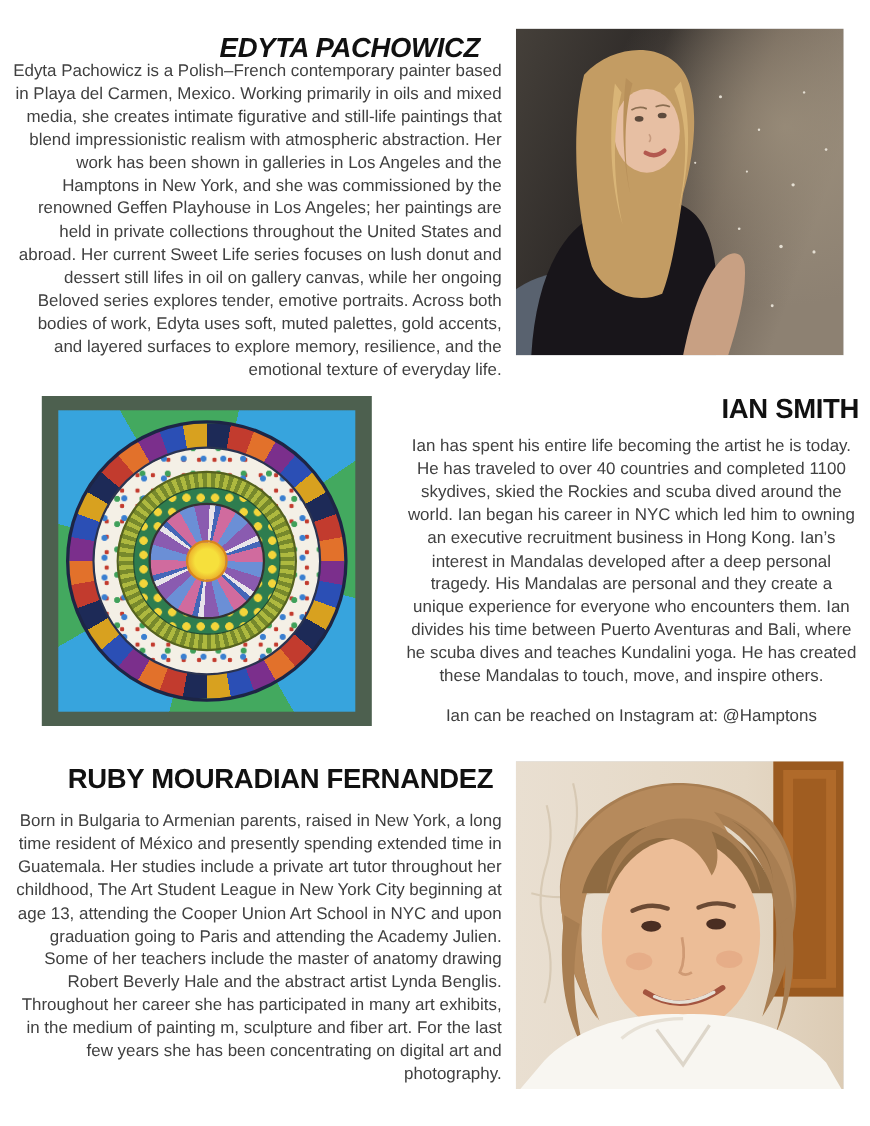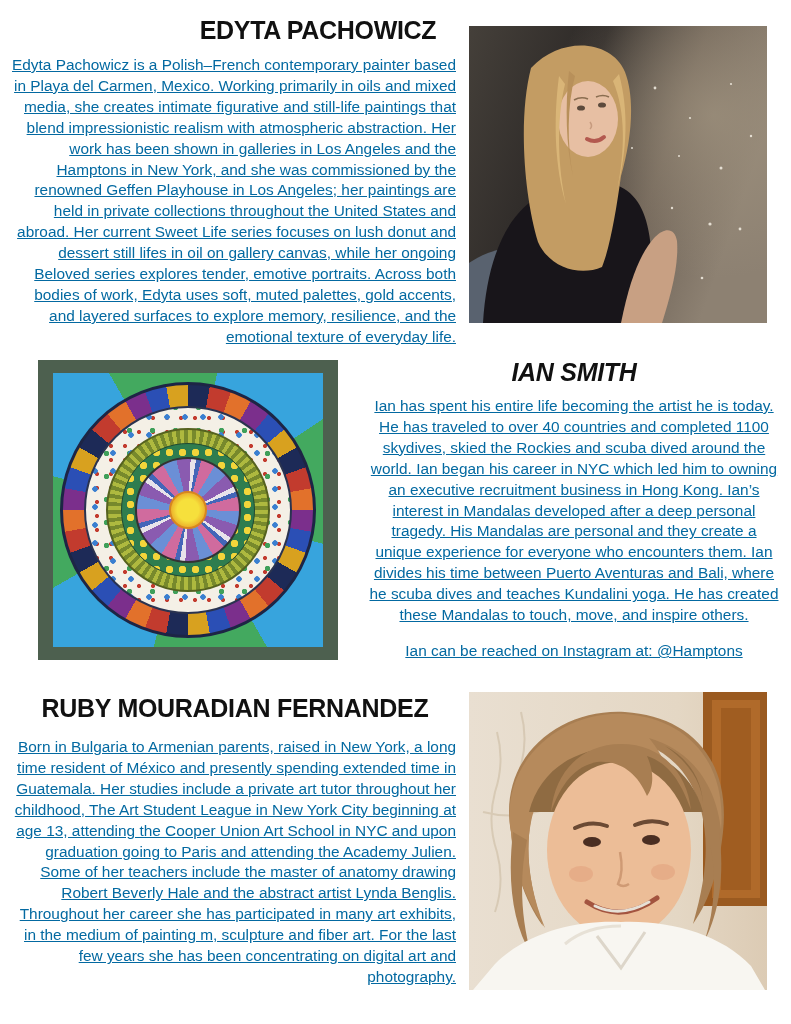--- a/index.html
+++ b/index.html
@@ -17,22 +17,21 @@
     font-weight:700;
     letter-spacing:-0.3px;
     color:#111111;
     text-align:center;
     line-height:1.1;
     white-space:nowrap;
   }
   .bio{
     font-size:15.4px;
     line-height:20.9px;
-    color:#0369a1;
-    text-decoration:underline;
+    color:#404040;
   }
   .align-right{text-align:right;}
   .align-left{text-align:center;}
 
   
   .photo-frame{overflow:hidden;background:#ddd;}
   .photo-frame svg{display:block;width:100%;height:100%;}
 
   
   .mandala-frame{
@@ -70,21 +69,21 @@
   .ring5{width:102px;height:102px;border:2px solid #333;
     background:repeating-conic-gradient(from 15deg,
       #d06b9e 0 16deg,#6b8fd6 16deg 32deg,#8a5bb0 32deg 48deg,
       #e8e4ea 48deg 54deg,#4466b8 54deg 60deg);}
   .ring6{width:34px;height:34px;border:2px solid #d8861f;
     background:radial-gradient(circle,#f6e03c 0 45%,#e8a227 80%,#c9941d);}
 </style>
 </head>
 <body>
 
-<div class="abs artist-title" style="left:180px;top:17px;width:276px;">EDYTA PACHOWICZ</div>
+<div class="abs artist-title" style="left:180px;top:31px;width:276px;font-style:italic;">EDYTA PACHOWICZ</div>
 
 <div class="abs bio align-right" style="left:10px;top:55px;width:446px;">Edyta Pachowicz is a Polish–French contemporary painter based in Playa del Carmen, Mexico. Working primarily in oils and mixed media, she creates intimate figurative and still-life paintings that blend impressionistic realism with atmospheric abstraction. Her work has been shown in galleries in Los Angeles and the Hamptons in New York, and she was commissioned by the renowned Geffen Playhouse in Los Angeles; her paintings are held in private collections throughout the United States and abroad. Her current Sweet Life series focuses on lush donut and dessert still lifes in oil on gallery canvas, while her ongoing Beloved series explores tender, emotive portraits. Across both bodies of work, Edyta uses soft, muted palettes, gold accents, and layered surfaces to explore memory, resilience, and the emotional texture of everyday life.</div>
 
 <div class="abs photo-frame" style="left:469px;top:26px;width:298px;height:297px;">
   <svg viewBox="0 0 298 297" preserveAspectRatio="none">
     <defs>
       <linearGradient id="ebg" x1="0" y1="0" x2="1" y2="0.35">
         <stop offset="0" stop-color="#45403a"></stop>
         <stop offset="0.42" stop-color="#2d2927"></stop>
         <stop offset="0.72" stop-color="#6e6256"></stop>
@@ -141,27 +140,27 @@
   <div class="mandala-canvas">
     <div class="ring ring1"></div>
     <div class="ring ring2"></div>
     <div class="ring ring3"></div>
     <div class="ring ring4"></div>
     <div class="ring ring5"></div>
     <div class="ring ring6"></div>
   </div>
 </div>
 
-<div class="abs artist-title" style="left:367px;top:359px;width:414px;text-align:center;font-style:italic;">IAN SMITH</div>
+<div class="abs artist-title" style="left:367px;top:359px;width:414px;text-align:right;">IAN SMITH</div>
 
 <div class="abs bio align-left" style="left:367px;top:396px;width:414px;">Ian has spent his entire life becoming the artist he is today. He has traveled to over 40 countries and completed 1100 skydives, skied the Rockies and scuba dived around the world. Ian began his career in NYC which led him to owning an executive recruitment business in Hong Kong. Ian’s interest in Mandalas developed after a deep personal tragedy. His Mandalas are personal and they create a unique experience for everyone who encounters them. Ian divides his time between Puerto Aventuras and Bali, where he scuba dives and teaches Kundalini yoga. He has created these Mandalas to touch, move, and inspire others.</div>
 
 <div class="abs bio align-left" style="left:367px;top:641px;width:414px;">Ian can be reached on Instagram at: @Hamptons</div>
 
-<div class="abs artist-title" style="left:12px;top:695px;width:446px;">RUBY MOURADIAN FERNANDEZ</div>
+<div class="abs artist-title" style="left:32px;top:695px;width:446px;">RUBY MOURADIAN FERNANDEZ</div>
 
 <div class="abs bio align-right" style="left:10px;top:737px;width:446px;">Born in Bulgaria to Armenian parents, raised in New York, a long time resident of México and presently spending extended time in Guatemala. Her studies include a private art tutor throughout her childhood, The Art Student League in New York City beginning at age 13, attending the Cooper Union Art School in NYC and upon graduation going to Paris and attending the Academy Julien. Some of her teachers include the master of anatomy drawing Robert Beverly Hale and the abstract artist Lynda Benglis.  Throughout her career she has participated in many art exhibits, in the medium of painting m, sculpture and fiber art. For the last few years she has been concentrating on digital art and photography.</div>
 
 <div class="abs photo-frame" style="left:469px;top:692px;width:298px;height:298px;">
   <svg viewBox="0 0 298 298" preserveAspectRatio="none">
     <defs>
       <linearGradient id="rbg" x1="0" y1="0" x2="1" y2="0">
         <stop offset="0" stop-color="#e9dfd1"></stop>
         <stop offset="0.7" stop-color="#e4d7c4"></stop>
         <stop offset="1" stop-color="#dccbb4"></stop>

